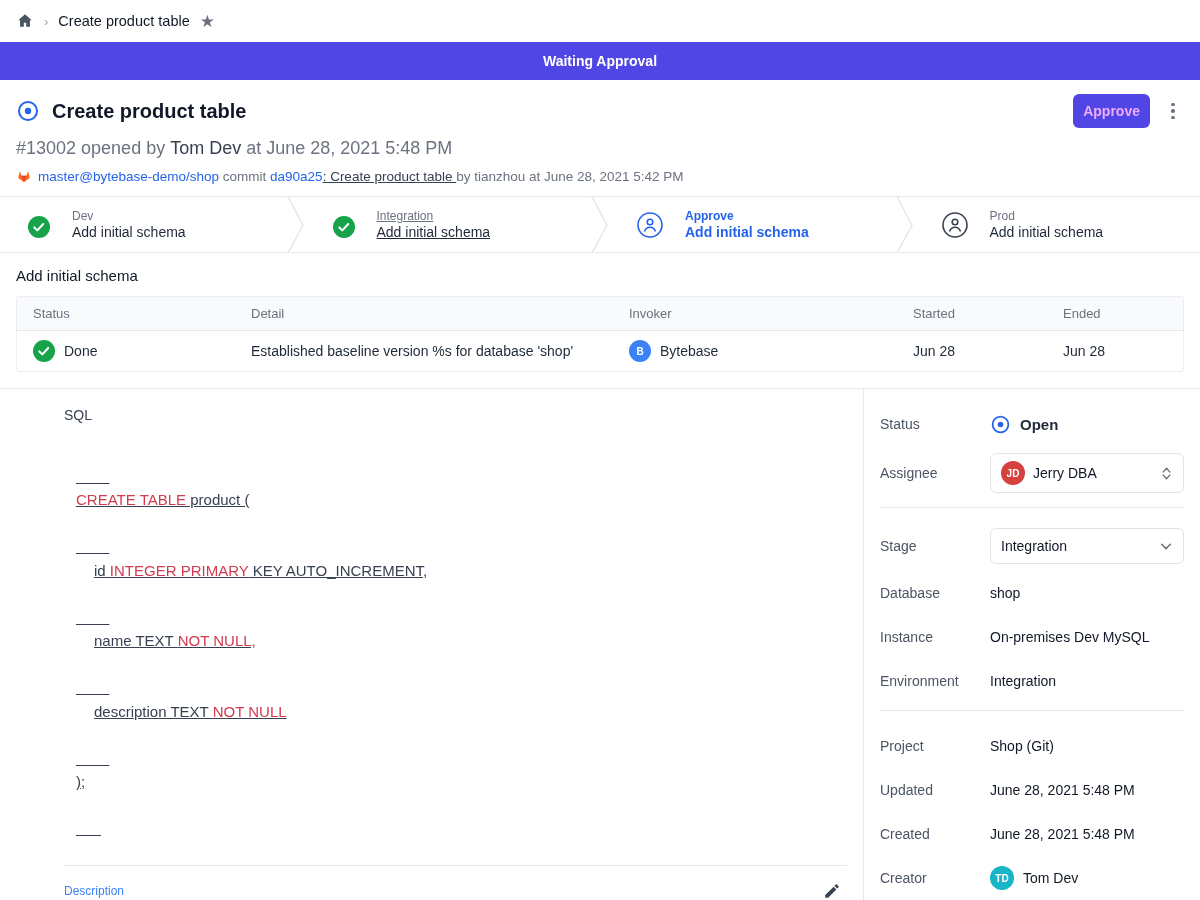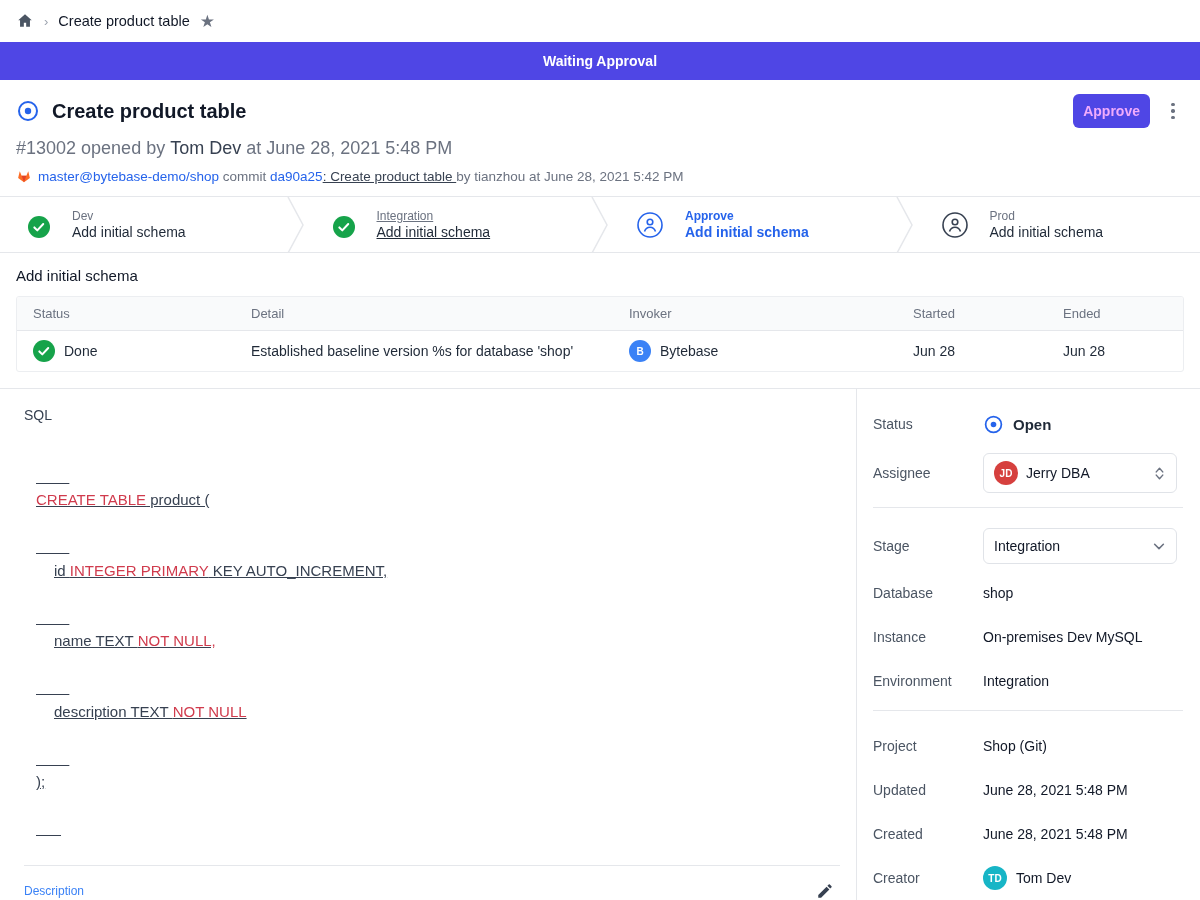--- a/index.html
+++ b/index.html
@@ -53,21 +53,21 @@
   .trow { display:grid; grid-template-columns:218px 378px 284px 150px 1fr; }
   .trow.head { background:#f9fafb; border-bottom:1px solid #e5e7eb; }
   .trow.head .cell { font-size:13px; color:#6b7280; padding:9px 16px; }
   .trow.data .cell { font-size:14px; color:#1f2937; padding:9px 16px; display:flex; align-items:center; gap:9px; }
   .check { width:22px; height:22px; flex:0 0 auto; }
   .avatar { width:22px; height:22px; border-radius:50%; color:#fff; font-size:10px; font-weight:700;
     display:inline-flex; align-items:center; justify-content:center; flex:0 0 auto; }
 
   
   .body-row { flex:1; border-top:1px solid #e5e7eb; display:flex; min-height:0; }
-  .main { width:857px; border-right:1px solid #e5e7eb; padding:18px 16px 0 24px; }
+  .main { width:857px; border-right:1px solid #e5e7eb; padding:18px 16px 0 24px;margin-left:40px; }
 
   .sql-label { font-size:14px; color:#374151; }
   .sql-code { margin-top:18px; padding-left:12px; font-size:15px; line-height:23.5px;
     color:#374151; white-space:pre-wrap;text-decoration:underline; }
   .sql-line.ind { padding-left:18px; }
   .kw { color:#d03b4d; }
 
   .hr { border-top:1px solid #e5e7eb; margin:24px 0 0 0; }
   .desc-head { margin-top:16px; display:flex; align-items:center; }
   .desc-label { font-size:12px; color:#3b82f6; flex:1; }

